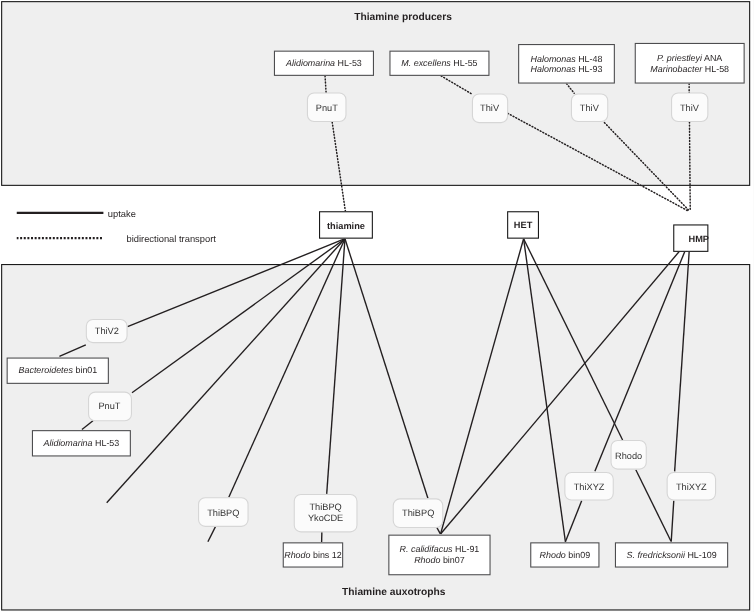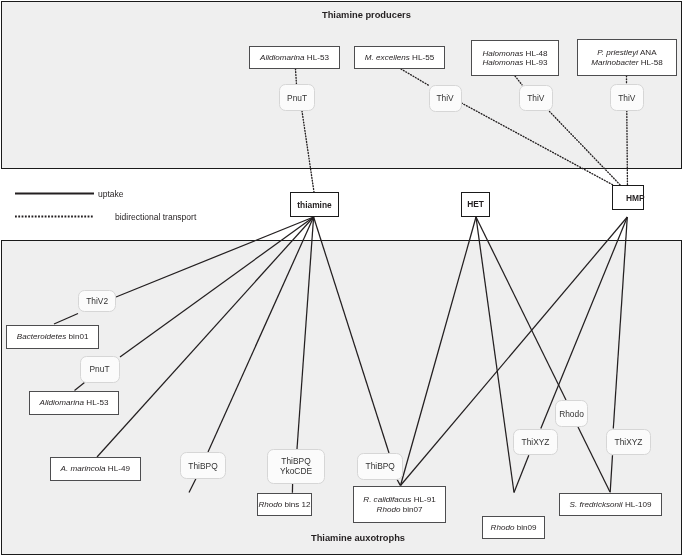--- a/index.html
+++ b/index.html
@@ -146,49 +146,44 @@
       <div class="node org" style="left: 6.4px; top: 325px; width: 92.5px; height: 23.5px;">
         <div>
           <div><i>Bacteroidetes</i><span> bin01</span></div>
         </div>
       </div>
       <div class="node org" style="left: 29px; top: 390.5px; width: 90px; height: 24.5px;">
         <div>
           <div><i>Alidiomarina</i><span> HL-53</span></div>
         </div>
       </div>
-      <div class="node org" style="left: 49.5px; top: 457px; width: 91.5px; height: 24px;">
-        <div>
-          <div><i>A. marincola</i><span> HL-49</span></div>
-        </div>
-      </div>
       <div class="node org" style="left: 257px; top: 493px; width: 55px; height: 23px;">
         <div>
           <div><i>Rhodo</i><span> bins 12</span></div>
         </div>
       </div>
       <div class="node org" style="left: 353px; top: 486px; width: 93px; height: 37px;">
         <div>
           <div><i>R. calidifacus</i><span> HL-91</span></div>
           <div><i>Rhodo</i><span> bin07</span></div>
         </div>
       </div>
-      <div class="node org" style="left: 482px; top: 516px; width: 63px; height: 23px;">
+      <div class="node org" style="left: 482px; top: 493px; width: 63px; height: 23px;">
         <div>
           <div><i>Rhodo</i><span> bin09</span></div>
         </div>
       </div>
       <div class="node org" style="left: 559px; top: 492.5px; width: 103px; height: 23.5px;">
         <div>
           <div><i>S. fredricksonii</i><span> HL-109</span></div>
         </div>
       </div>
       <div class="node cpd" style="left: 290px; top: 192px; width: 49px; height: 25px;">
         <span>thiamine</span>
       </div>
       <div class="node cpd" style="left: 461px; top: 191.5px; width: 29px; height: 25px;">
         <span>HET</span>
       </div>
-      <div class="node cpd" style="left: 612px; top: 185px; width: 31.5px; height: 25px; padding-left: 15px;">
+      <div class="node cpd" style="left: 612px; top: 204px; width: 31.5px; height: 25px; padding-left: 15px;">
         <span>HMP</span>
       </div>
     </div>
 </div>
 
 </body></html>

